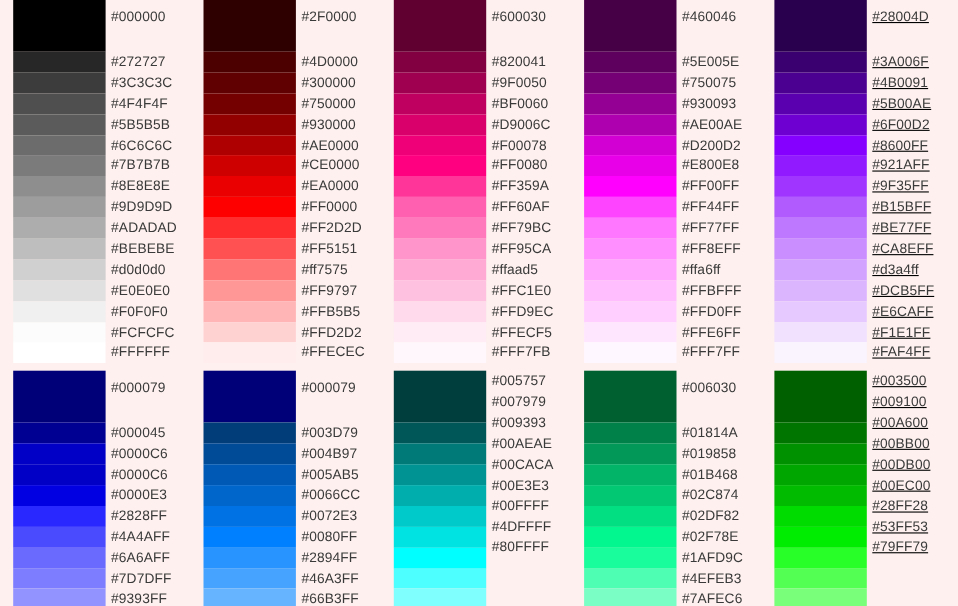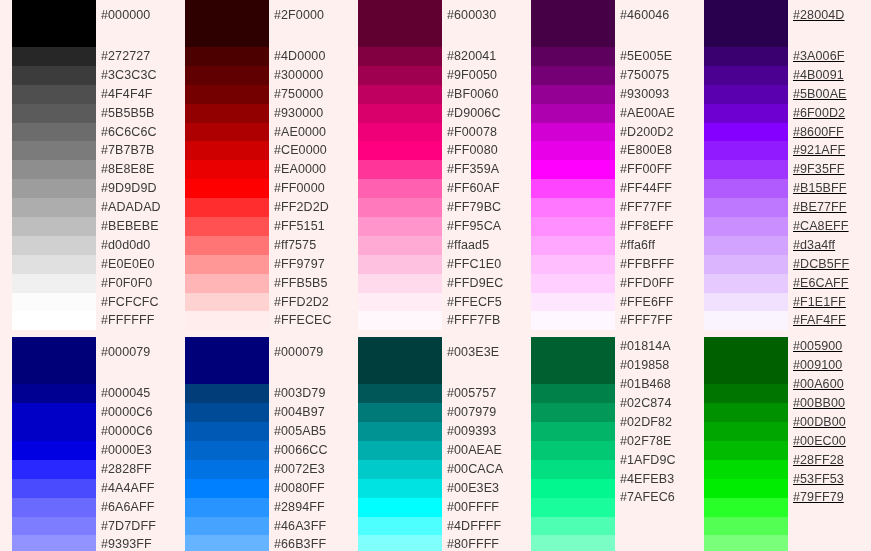--- a/index.html
+++ b/index.html
@@ -325,21 +325,20 @@
           <div class="swatch" style="background: rgb(0, 121, 121);"></div>
           <div class="swatch" style="background: rgb(0, 147, 147);"></div>
           <div class="swatch" style="background: rgb(0, 174, 174);"></div>
           <div class="swatch" style="background: rgb(0, 202, 202);"></div>
           <div class="swatch" style="background: rgb(0, 227, 227);"></div>
           <div class="swatch" style="background: rgb(0, 255, 255);"></div>
           <div class="swatch" style="background: rgb(77, 255, 255);"></div>
           <div class="swatch" style="background: rgb(128, 255, 255);"></div>
         </div>
         <div class="label-stack">
-          <div class="hex-label first">#003E3E</div>
           <div class="hex-label">#005757</div>
           <div class="hex-label">#007979</div>
           <div class="hex-label">#009393</div>
           <div class="hex-label">#00AEAE</div>
           <div class="hex-label">#00CACA</div>
           <div class="hex-label">#00E3E3</div>
           <div class="hex-label">#00FFFF</div>
           <div class="hex-label">#4DFFFF</div>
           <div class="hex-label">#80FFFF</div>
         </div>
@@ -351,20 +350,21 @@
           <div class="swatch" style="background: rgb(1, 152, 88);"></div>
           <div class="swatch" style="background: rgb(1, 180, 104);"></div>
           <div class="swatch" style="background: rgb(2, 200, 116);"></div>
           <div class="swatch" style="background: rgb(2, 223, 130);"></div>
           <div class="swatch" style="background: rgb(2, 247, 142);"></div>
           <div class="swatch" style="background: rgb(26, 253, 156);"></div>
           <div class="swatch" style="background: rgb(78, 254, 179);"></div>
           <div class="swatch" style="background: rgb(122, 254, 198);"></div>
         </div>
         <div class="label-stack">
+          <div class="hex-label first">#006030</div>
           <div class="hex-label">#01814A</div>
           <div class="hex-label">#019858</div>
           <div class="hex-label">#01B468</div>
           <div class="hex-label">#02C874</div>
           <div class="hex-label">#02DF82</div>
           <div class="hex-label">#02F78E</div>
           <div class="hex-label">#1AFD9C</div>
           <div class="hex-label">#4EFEB3</div>
           <div class="hex-label">#7AFEC6</div>
         </div>
@@ -376,21 +376,21 @@
           <div class="swatch" style="background: rgb(0, 145, 0);"></div>
           <div class="swatch" style="background: rgb(0, 166, 0);"></div>
           <div class="swatch" style="background: rgb(0, 187, 0);"></div>
           <div class="swatch" style="background: rgb(0, 219, 0);"></div>
           <div class="swatch" style="background: rgb(0, 236, 0);"></div>
           <div class="swatch" style="background: rgb(40, 255, 40);"></div>
           <div class="swatch" style="background: rgb(83, 255, 83);"></div>
           <div class="swatch" style="background: rgb(121, 255, 121);"></div>
         </div>
         <div class="label-stack">
-          <div class="hex-label">#005900</div>
+          <div class="hex-label">#003500</div>
           <div class="hex-label">#009100</div>
           <div class="hex-label">#00A600</div>
           <div class="hex-label">#00BB00</div>
           <div class="hex-label">#00DB00</div>
           <div class="hex-label">#00EC00</div>
           <div class="hex-label">#28FF28</div>
           <div class="hex-label">#53FF53</div>
           <div class="hex-label">#79FF79</div>
         </div>
       </div>

